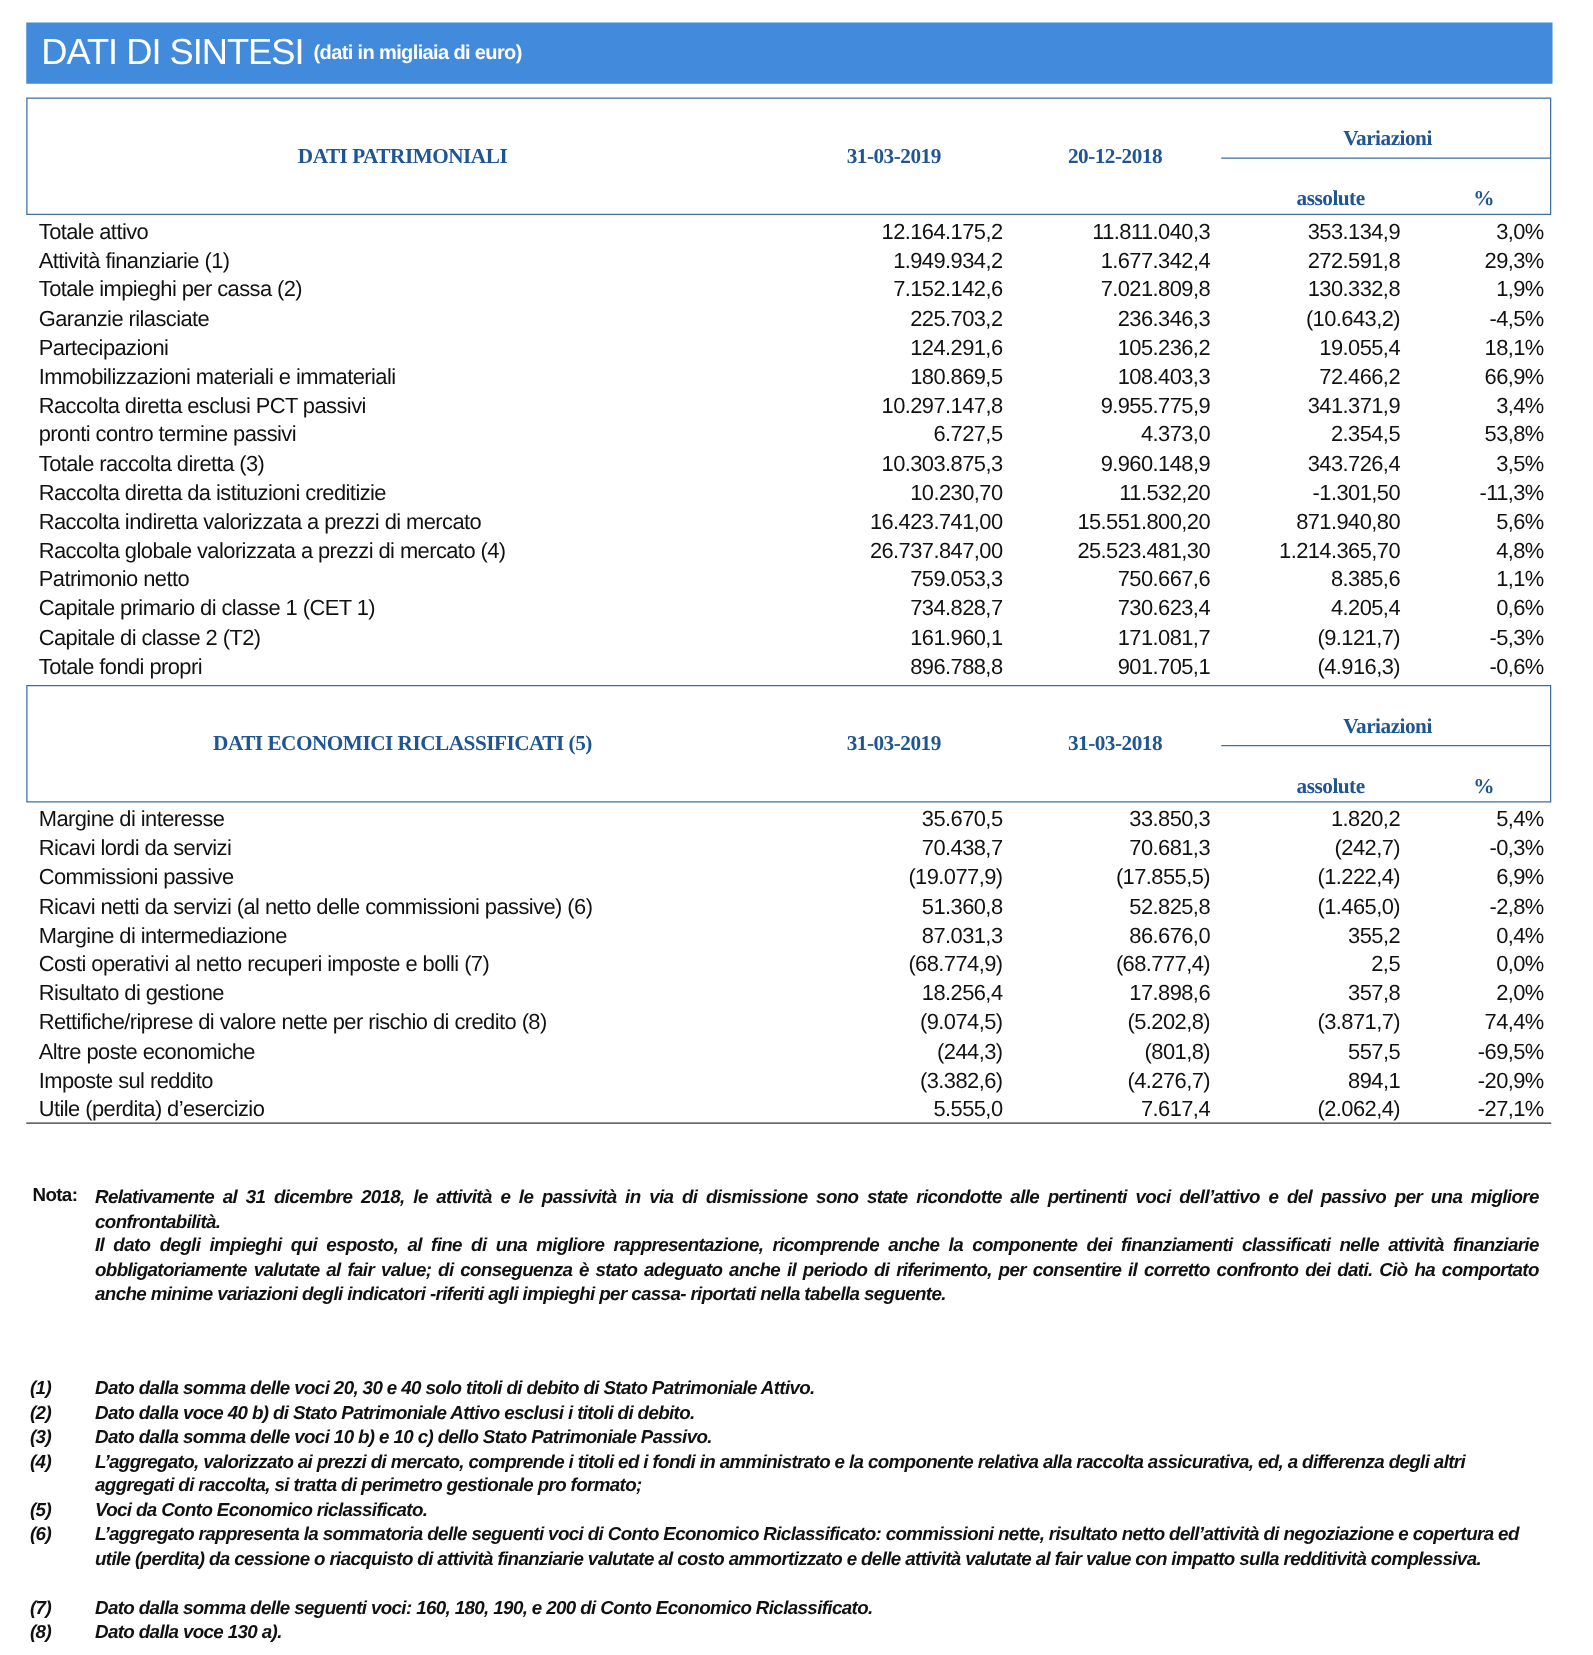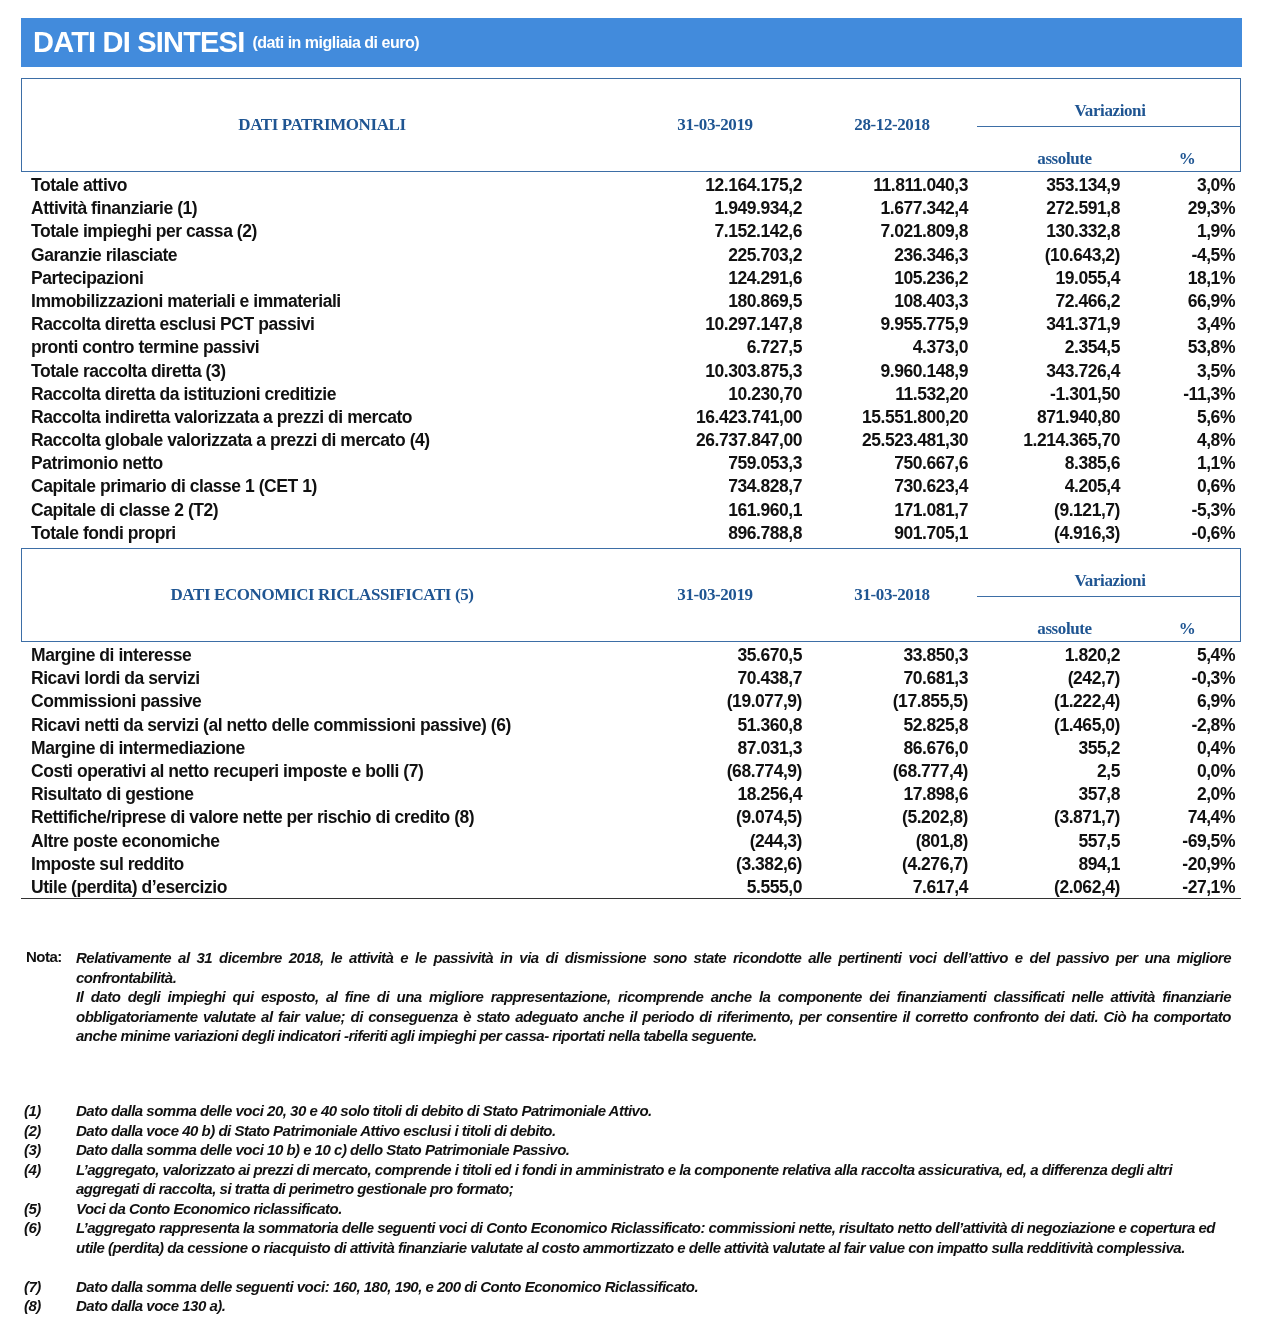--- a/index.html
+++ b/index.html
@@ -5,21 +5,21 @@
   html, body { margin: 0; padding: 0; background: #ffffff; }
   body {
     width: 1274px; height: 1324px; position: relative; overflow: hidden;
     font-family: "Liberation Sans", sans-serif; color: #111111;
   }
   .title-bar {
     position: absolute; left: 21px; top: 18px; width: 1221px; height: 49px;
     background: #428bdc; color: #ffffff; box-sizing: border-box;
     padding-left: 12px; display: flex; align-items: center;
   }
-  .title-main { font-size: 29px; font-weight: bold; letter-spacing: -0.8px; }
+  .title-main { font-size: 29px; font-weight: normal; letter-spacing: -0.8px; }
   .title-sub { font-size: 16px; font-weight: bold; margin-left: 8px; letter-spacing: -0.5px; }
 
   .hdr-box {
     position: absolute; left: 21px; width: 1220px; height: 94px;
     border: 1.5px solid #3d6ea6; box-sizing: border-box; font-family: Liberation Serif, serif;
   }
   .hdr-box .section-title, .hdr-box .col-date, .hdr-box .var-label, .hdr-box .sub-label {
     position: absolute; color: #1f5592; font-weight: bold; font-size: 17px;
     letter-spacing: -0.4px; white-space: nowrap;
   }
@@ -29,21 +29,21 @@
   .hdr-box .var-label { top: 22px; left: 1004px; width: 168px; text-align: center; }
   .hdr-box .var-line {
     position: absolute; left: 955px; right: 0; top: 47px; height: 0;
     border-top: 1.5px solid #3d6ea6;
   }
   .hdr-box .sub-label.abs { top: 70px; left: 990px; width: 105px; text-align: center; }
   .hdr-box .sub-label.pct { top: 70px; left: 1150px; width: 30px; text-align: center; }
 
   .rows { position: absolute; left: 21px; width: 1220px; }
   .row {
-    height: 23.2px; position: relative; font-size: 17.5px; font-weight: bold;
+    height: 23.2px; position: relative; font-size: 17.5px; font-weight: normal;
     letter-spacing: -0.45px; white-space: nowrap;
   }
   .row span { position: absolute; top: 1px; }
   .row .lbl { left: 10px; }
   .row .v1 { right: 439px; text-align: right; }
   .row .v2 { right: 273px; text-align: right; }
   .row .v3 { right: 121px; text-align: right; }
   .row .v4 { right: 6px; }
 
   .bottom-rule {
@@ -63,21 +63,21 @@
 <body>
 
 <div class="title-bar">
   <span class="title-main">DATI DI SINTESI</span>
   <span class="title-sub">(dati in migliaia di euro)</span>
 </div>
 
 <div class="hdr-box" style="top:78px;">
   <div class="section-title">DATI PATRIMONIALI</div>
   <div class="col-date d1">31-03-2019</div>
-  <div class="col-date d2">28-12-2018</div>
+  <div class="col-date d2">20-12-2018</div>
   <div class="var-label">Variazioni</div>
   <div class="var-line"></div>
   <div class="sub-label abs">assolute</div>
   <div class="sub-label pct">%</div>
 </div>
 
 <div class="rows" id="rows-patrimoniali" style="top:174px;">
     <div class="row">
       <span class="lbl">Totale attivo</span>
       <span class="v1">12.164.175,2</span>

